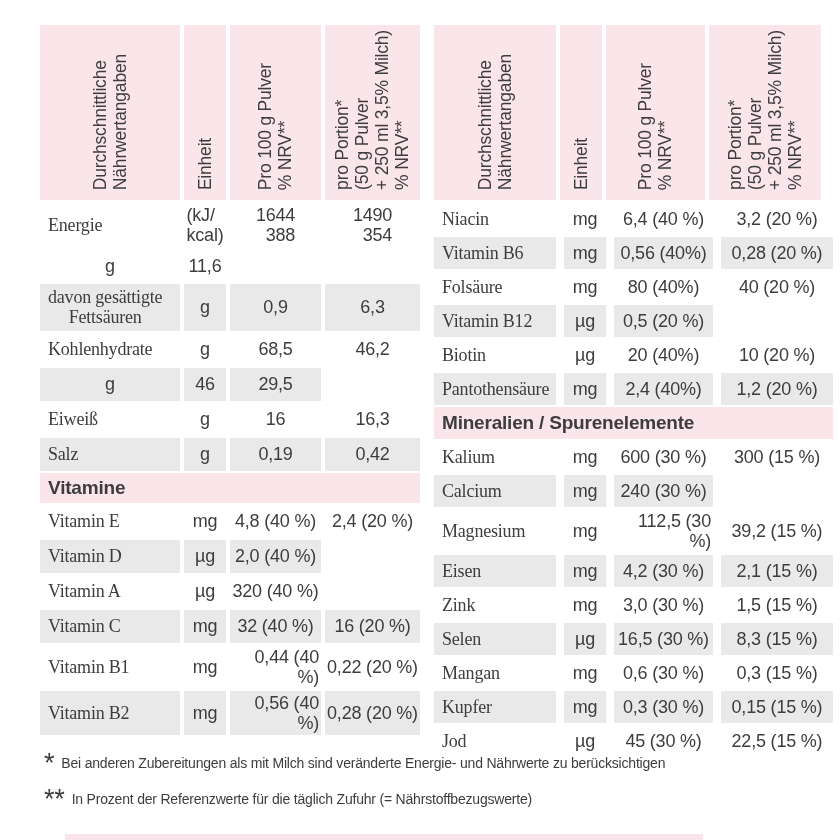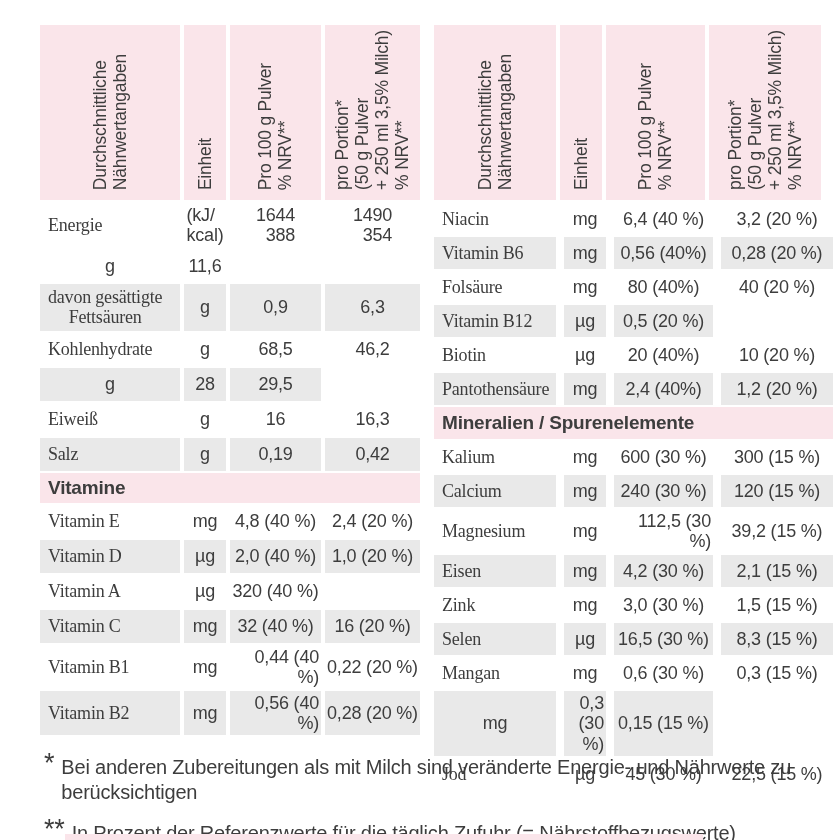--- a/index.html
+++ b/index.html
@@ -37,21 +37,21 @@
   .c-unit span{text-align:left;white-space:pre-line;}
   .c-val{justify-content:center;padding:2px 2px;}
   .c-val span{display:inline-block;text-align:right;white-space:pre-line;}
   .row.section{
     display:flex;align-items:center;background:var(--pink);
     min-height:30px;font-size:19px;font-weight:bold;padding-left:8px;
   }
   .footnotes{position:absolute;left:44px;top:752px;width:780px;}
   .footnote{display:flex;align-items:flex-start;margin-bottom:13px;}
   .fn-marker{font-size:27px;line-height:0.85;font-weight:normal;margin-right:7px;flex:none;}
-  .fn-text{font-size:20px;line-height:1.25;padding-top:3px;}
+  .fn-text{font-size:14px;line-height:1.25;padding-top:3px;}
   .bottom-strip{position:absolute;left:65px;top:834px;width:638px;height:6px;background:var(--pink);}
 </style>
 </head>
 <body>
 
 <div class="page">
 
   <div class="tables">
 
     <div class="ntable left">
@@ -127,21 +127,21 @@
             </div>
             <div class="cell c-val">
               <span>46,2</span>
             </div>
           </div>
           <div class="row shaded">
             <div class="cell c-unit">
               <span>g</span>
             </div>
             <div class="cell c-val">
-              <span>28</span>
+              <span>46</span>
             </div>
             <div class="cell c-val">
               <span>29,5</span>
             </div>
           </div>
           <div class="row">
             <div class="cell c-label">
               <span>Eiweiß</span>
             </div>
             <div class="cell c-unit">
@@ -185,23 +185,20 @@
           </div>
           <div class="row shaded">
             <div class="cell c-label">
               <span>Vitamin D</span>
             </div>
             <div class="cell c-unit">
               <span>µg</span>
             </div>
             <div class="cell c-val">
               <span>2,0 (40 %)</span>
-            </div>
-            <div class="cell c-val">
-              <span>1,0 (20 %)</span>
             </div>
           </div>
           <div class="row">
             <div class="cell c-label">
               <span>Vitamin A</span>
             </div>
             <div class="cell c-unit">
               <span>µg</span>
             </div>
             <div class="cell c-val">
@@ -373,23 +370,20 @@
           <div class="row shaded">
             <div class="cell c-label">
               <span>Calcium</span>
             </div>
             <div class="cell c-unit">
               <span>mg</span>
             </div>
             <div class="cell c-val">
               <span>240 (30 %)</span>
             </div>
-            <div class="cell c-val">
-              <span>120 (15 %)</span>
-            </div>
           </div>
           <div class="row">
             <div class="cell c-label">
               <span>Magnesium</span>
             </div>
             <div class="cell c-unit">
               <span>mg</span>
             </div>
             <div class="cell c-val">
               <span>112,5 (30 %)</span>
@@ -448,20 +442,23 @@
               <span>mg</span>
             </div>
             <div class="cell c-val">
               <span>0,6 (30 %)</span>
             </div>
             <div class="cell c-val">
               <span>0,3 (15 %)</span>
             </div>
           </div>
           <div class="row shaded">
+            <div class="cell c-label">
+              <span>Kupfer</span>
+            </div>
             <div class="cell c-unit">
               <span>mg</span>
             </div>
             <div class="cell c-val">
               <span>0,3 (30 %)</span>
             </div>
             <div class="cell c-val">
               <span>0,15 (15 %)</span>
             </div>
           </div>

